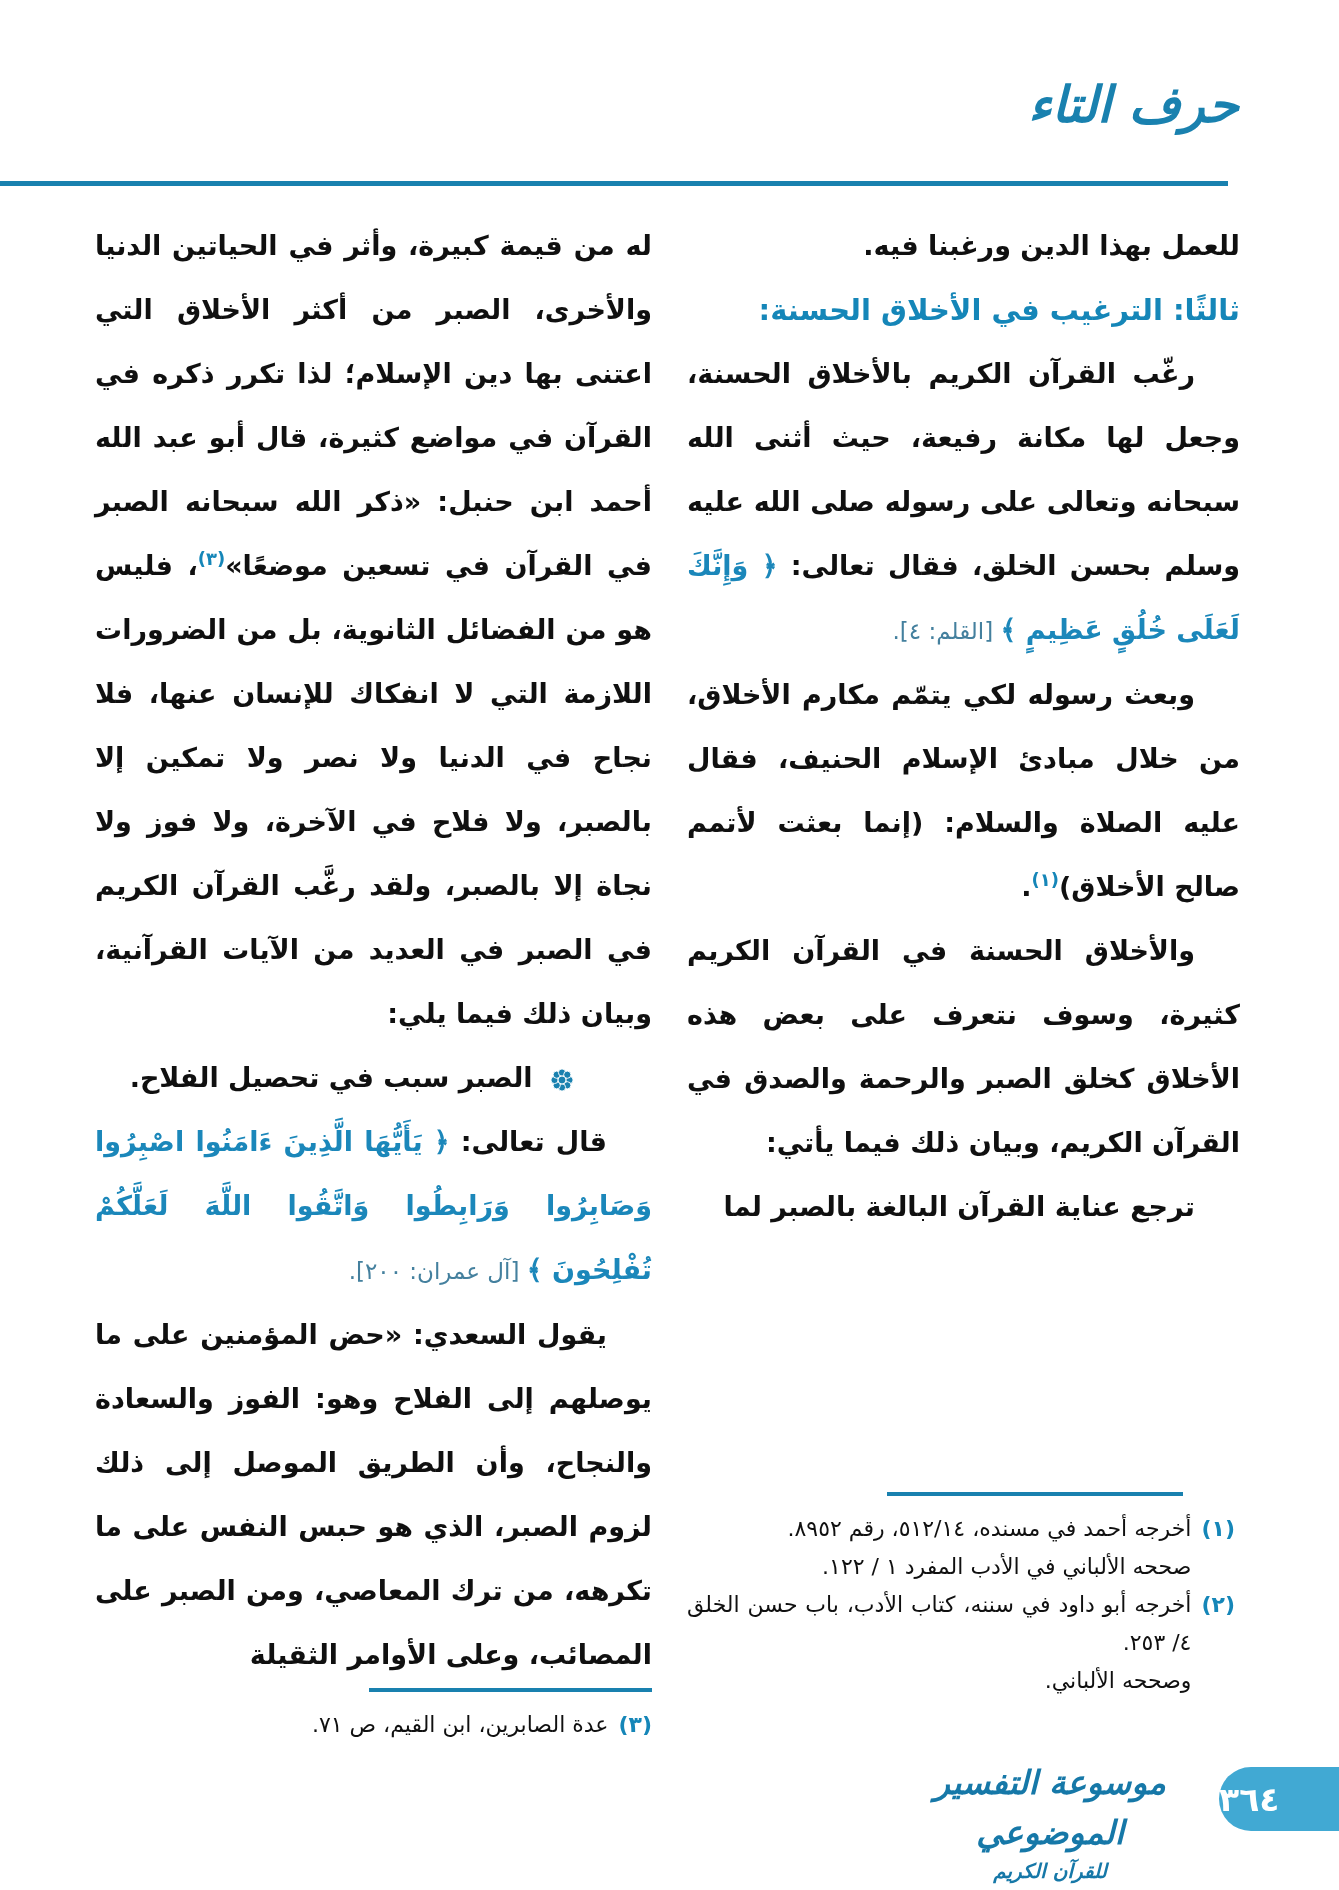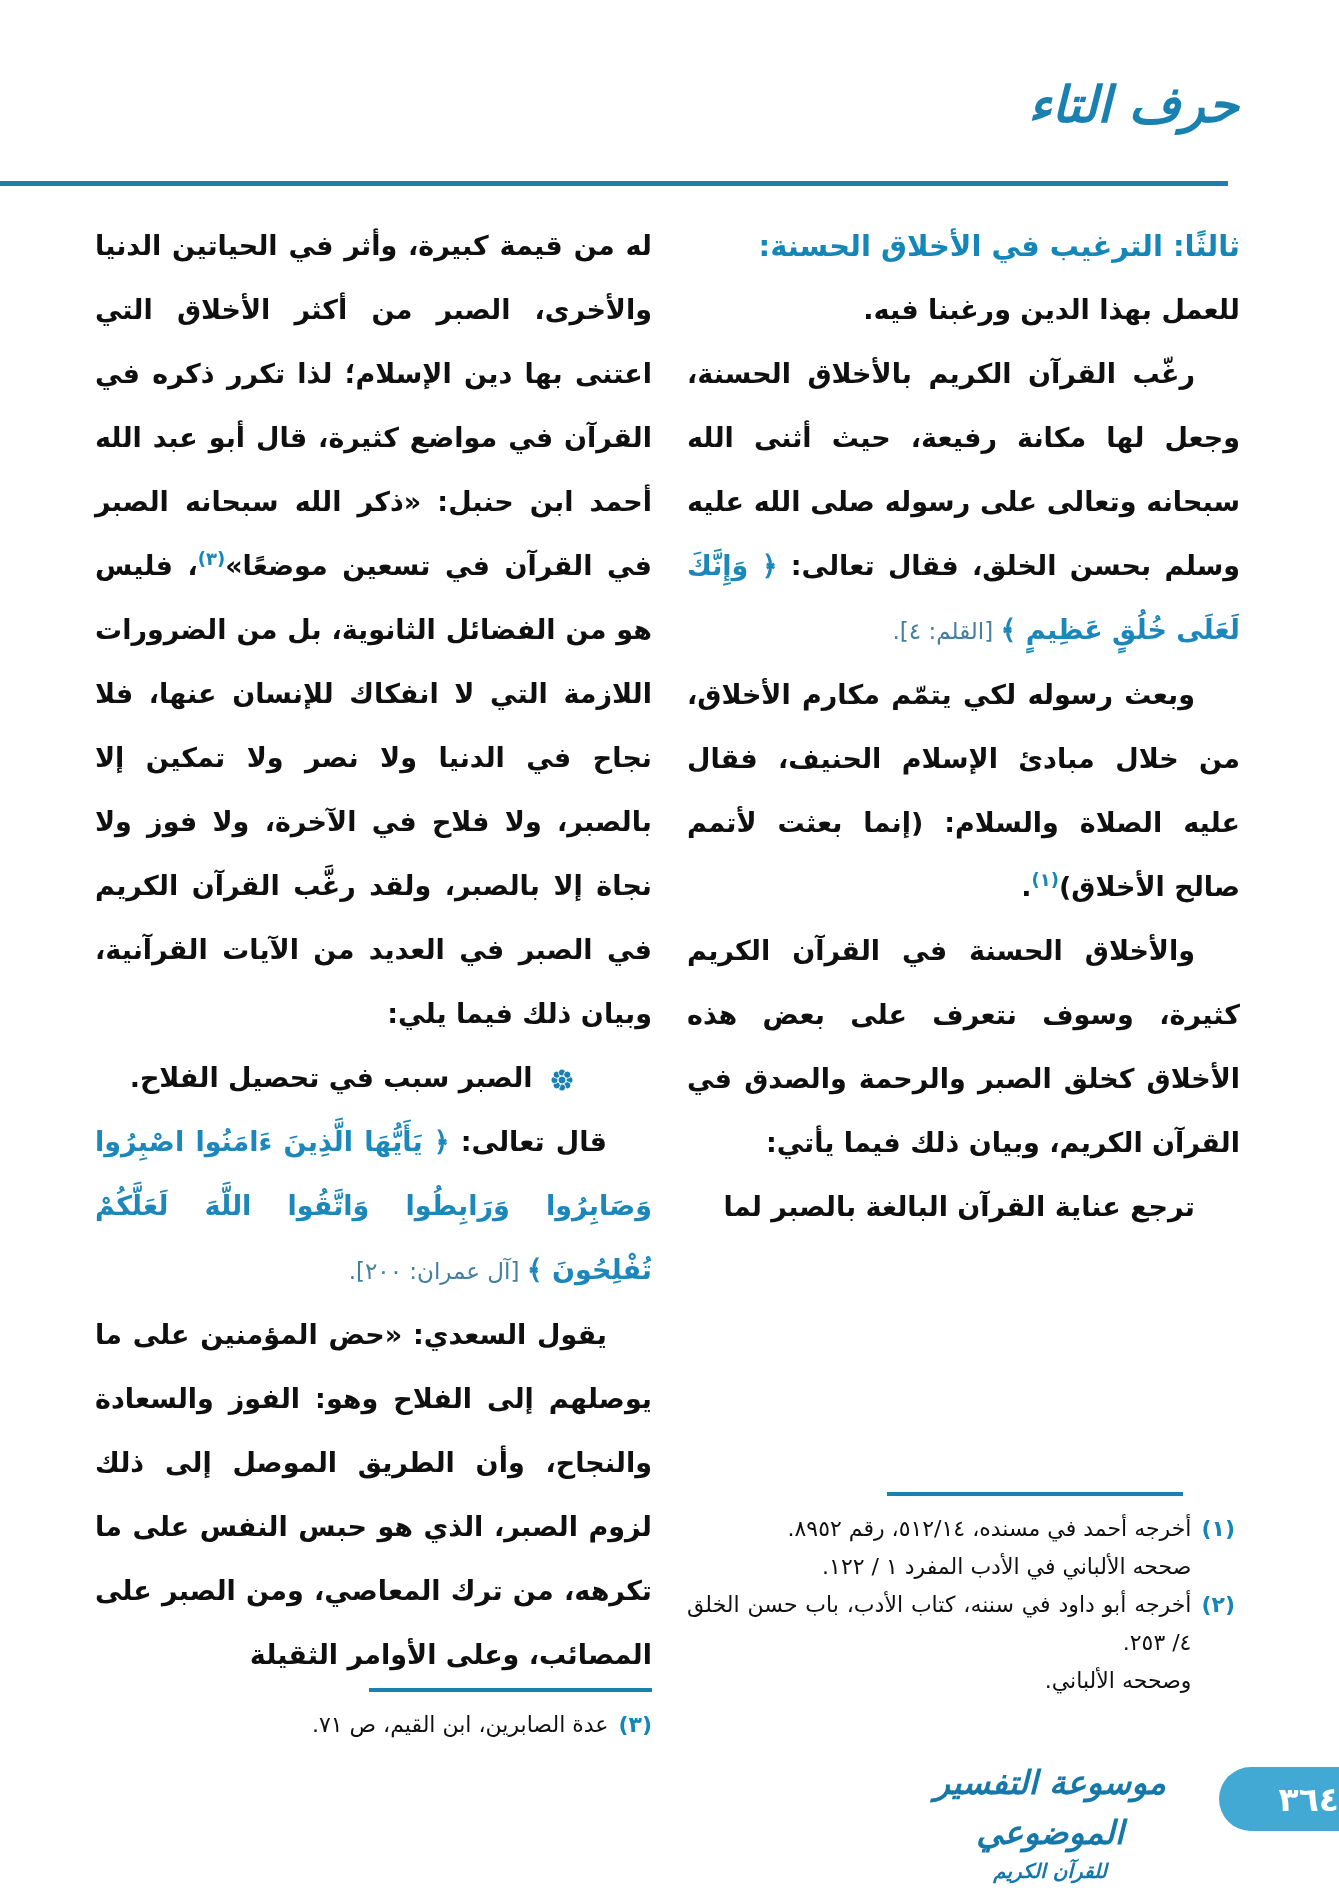--- a/index.html
+++ b/index.html
@@ -48,35 +48,35 @@
   .fn-text{white-space:pre-line;}
   
   .logo{position:absolute;top:1758px;left:925px;width:250px;text-align:center;
     color:#1678a8;direction:rtl;}
   .logo-line1{font-size:33px;font-weight:bold;font-style:italic;line-height:50px;
     letter-spacing:-1px;}
   .logo-line2{font-size:20px;font-weight:bold;font-style:italic;line-height:26px;}
   .page-badge{
     position:absolute;top:1767px;right:0;width:120px;height:64px;
     background:#41a9d3;border-radius:32px 0 0 32px;color:#ffffff;
-    display:flex;align-items:center;justify-content:flex-start;
+    display:flex;align-items:center;justify-content:flex-end;
     font-size:33px;font-weight:bold;direction:rtl;
   }
 </style>
 </head>
 <body>
 
 <div class="page">
 
   <div class="header-title">حرف التاء</div>
   <div class="header-rule"></div>
 
   <div class="col col-right" dir="rtl">
+      <div class="para cont"><span class="seg-body">للعمل بهذا الدين ورغبنا فيه.</span></div>
       <div class="para heading-para"><span class="seg-heading">ثالثًا: الترغيب في الأخلاق الحسنة:</span></div>
-      <div class="para cont"><span class="seg-body">للعمل بهذا الدين ورغبنا فيه.</span></div>
       <div class="para indent"><span class="seg-body">رغّب القرآن الكريم بالأخلاق الحسنة، وجعل لها مكانة رفيعة، حيث أثنى الله سبحانه وتعالى على رسوله صلى الله عليه وسلم بحسن الخلق، فقال تعالى: </span><span class="seg-quran">﴿ وَإِنَّكَ لَعَلَى خُلُقٍ عَظِيمٍ ﴾</span><span class="seg-ref"> [القلم: ٤].</span></div>
       <div class="para indent"><span class="seg-body">وبعث رسوله لكي يتمّم مكارم الأخلاق، من خلال مبادئ الإسلام الحنيف، فقال عليه الصلاة والسلام: (إنما بعثت لأتمم صالح الأخلاق)</span><span class="seg-fnref">(١)</span><span class="seg-body">.</span></div>
       <div class="para indent"><span class="seg-body">والأخلاق الحسنة في القرآن الكريم كثيرة، وسوف نتعرف على بعض هذه الأخلاق كخلق الصبر والرحمة والصدق في القرآن الكريم، وبيان ذلك فيما يأتي:</span></div>
       <div class="para indent"><span class="seg-body">ترجع عناية القرآن البالغة بالصبر لما</span></div>
     </div>
   <div class="col col-left" dir="rtl">
       <div class="para cont"><span class="seg-body">له من قيمة كبيرة، وأثر في الحياتين الدنيا والأخرى، الصبر من أكثر الأخلاق التي اعتنى بها دين الإسلام؛ لذا تكرر ذكره في القرآن في مواضع كثيرة، قال أبو عبد الله أحمد ابن حنبل: «ذكر الله سبحانه الصبر في القرآن في تسعين موضعًا»</span><span class="seg-fnref">(٣)</span><span class="seg-body">، فليس هو من الفضائل الثانوية، بل من الضرورات اللازمة التي لا انفكاك للإنسان عنها، فلا نجاح في الدنيا ولا نصر ولا تمكين إلا بالصبر، ولا فلاح في الآخرة، ولا فوز ولا نجاة إلا بالصبر، ولقد رغَّب القرآن الكريم في الصبر في العديد من الآيات القرآنية، وبيان ذلك فيما يلي:</span></div>
       <div class="para bullet-para"><span class="seg-icon"><svg width="28" height="28" viewBox="0 0 24 24">
             <g fill="#1981af" stroke="#ffffff" stroke-width="0.8">
               <circle cx="18.40" cy="12.00" r="3.1"></circle>

